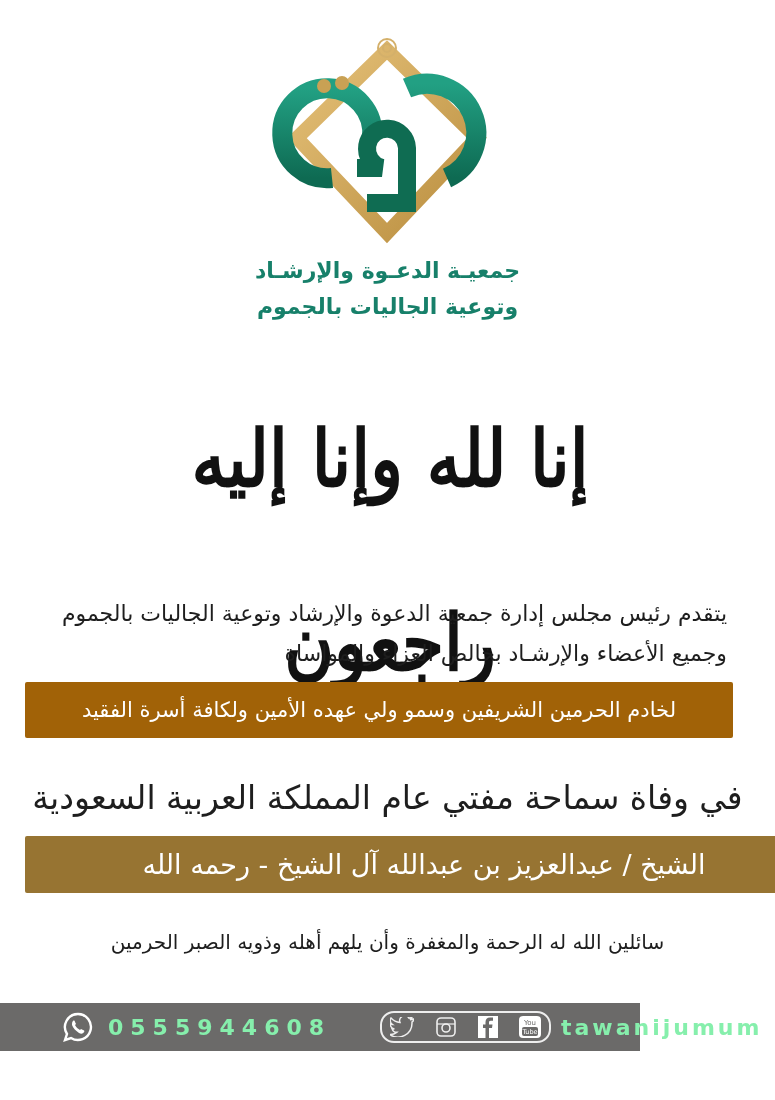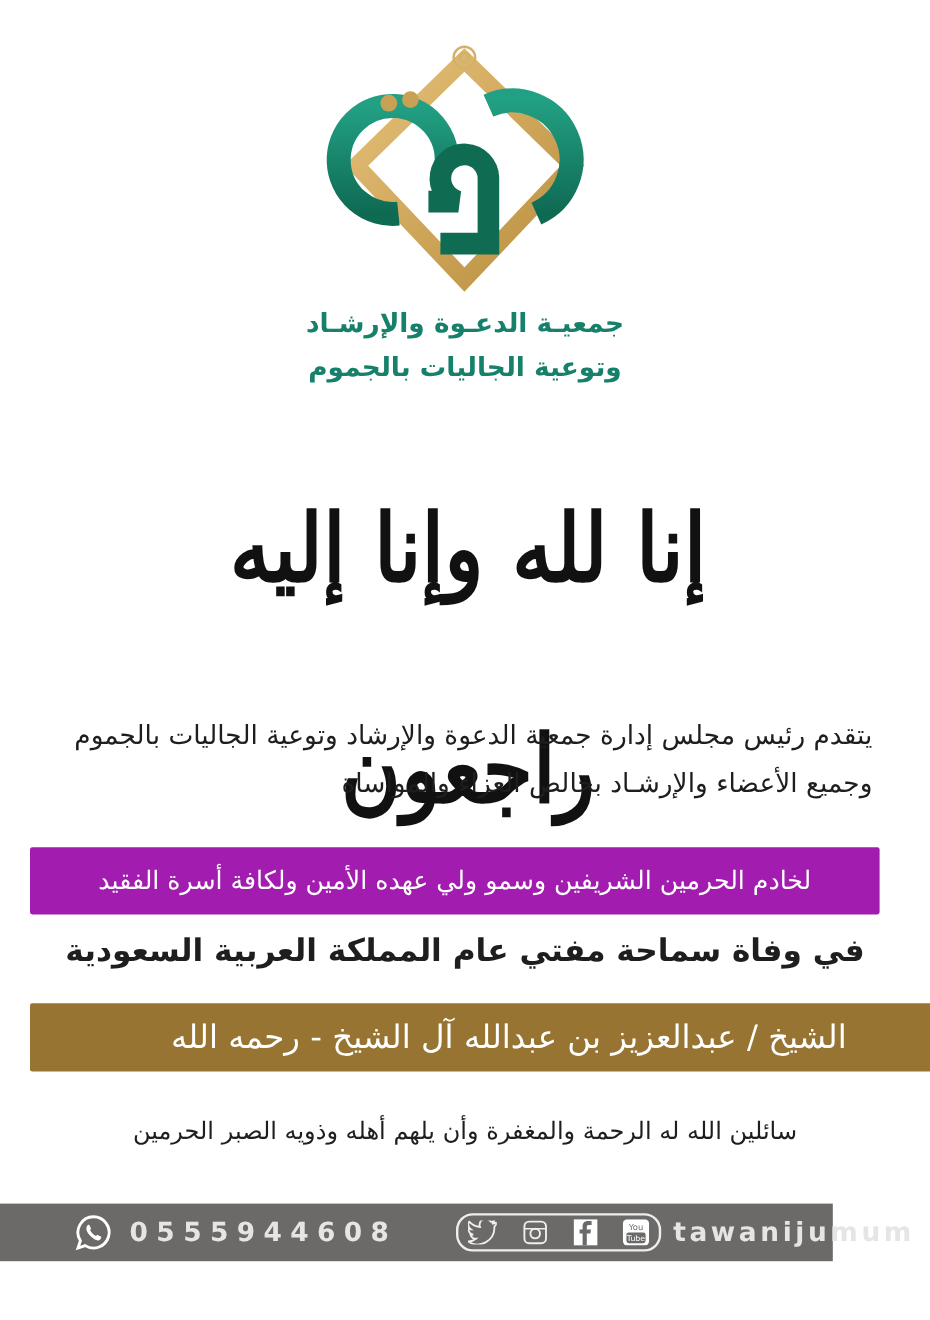--- a/index.html
+++ b/index.html
@@ -5,25 +5,25 @@
   html, body { margin:0; padding:0; }
   body { width:775px; height:1100px; background:#ffffff; position:relative; overflow:hidden; font-family:"DejaVu Sans", sans-serif; }
   .logo { position:absolute; left:262px; top:28px; width:250px; height:225px; }
   .org-name { position:absolute; left:0; width:775px; text-align:center; direction:rtl; color:#17806a; font-weight:bold; font-size:22px; }
   .org-1 { top:258px; }
   .org-2 { top:294px; }
   .calligraphy { position:absolute; left:90px; top:378px; width:600px; height:160px; text-align:center; direction:rtl; font-family:"DejaVu Serif", serif; font-weight:bold; font-size:68px; line-height:160px; color:#111; letter-spacing:-2px; transform:scaleY(1.15); }
   .para { position:absolute; right:48px; width:700px; direction:rtl; text-align:right; font-size:22px; color:#1e1e1e; line-height:40px; }
   .para-1 { top:594px; }
   .bar { position:absolute; left:25px; width:708px; border-radius:2px; color:#fff; direction:rtl; text-align:center; }
-  .bar-green { top:706px; height:56px; background:#a21caf; font-size:21px; line-height:56px; }
-  .line-3 { position:absolute; left:0; width:775px; top:778px; text-align:center; direction:rtl; font-size:26px; color:#1e1e1e;font-weight:bold; }
+  .bar-green { top:682px; height:56px; background:#a16207; font-size:21px; line-height:56px; }
+  .line-3 { position:absolute; left:0; width:775px; top:778px; text-align:center; direction:rtl; font-size:33px; color:#1e1e1e; }
   .bar-gold { top:836px; height:57px; background:#977432; font-size:27px; line-height:57px;padding-left:45px; }
   .line-5 { position:absolute; left:0; width:775px; top:930px; text-align:center; direction:rtl; font-size:20px; color:#1e1e1e; }
-  .footer { position:absolute; left:0; top:1003px; width:694px; height:48px; background:#6b6a69; color:#e5e5e5; }
+  .footer { position:absolute; left:0; top:1003px; width:640px; height:48px; background:#6b6a69; color:#86efac; }
   .phone-wrap { position:absolute; left:62px; top:6px; height:36px; display:flex; align-items:center; gap:14px; }
   .phone { font-size:22px; font-weight:bold; letter-spacing:7px; }
   .social-wrap { position:absolute; left:380px; top:6px; height:36px; display:flex; align-items:center; }
   .social-box { border:2px solid #eee; border-radius:14px; height:28px; display:flex; align-items:center; gap:21px; padding:0 8px; }
   .handle { font-size:22px; font-weight:bold; letter-spacing:3px; margin-left:10px; }
   .sicon { display:inline-flex; align-items:center; justify-content:center; }
 </style>
 </head>
 <body>
 

